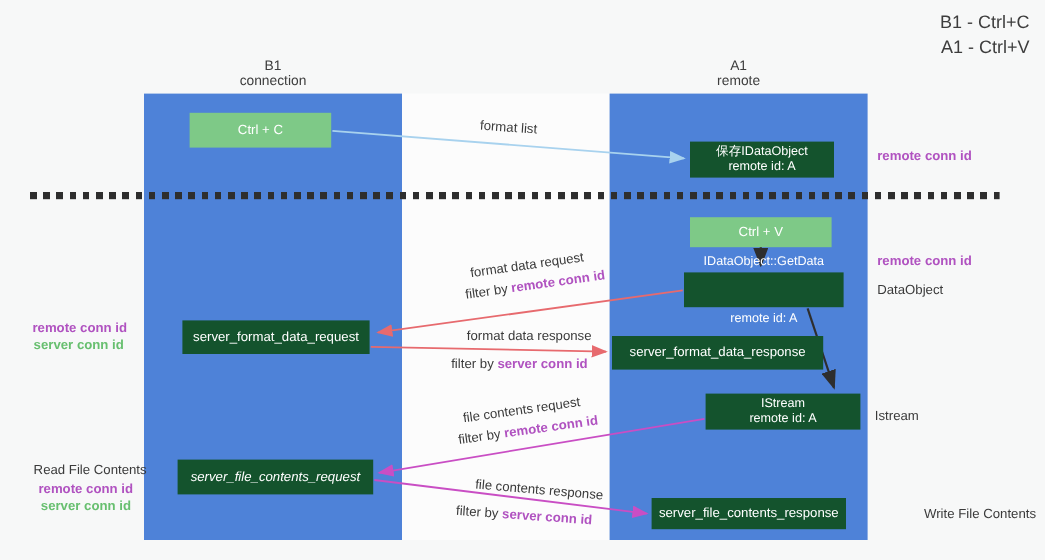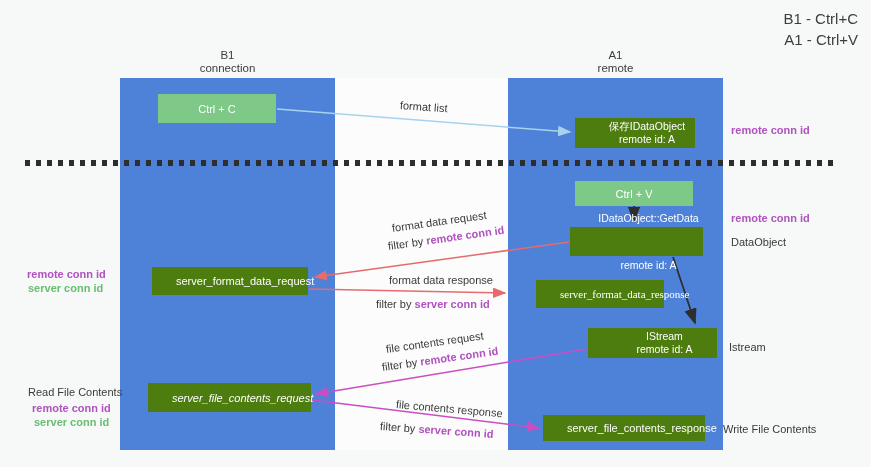--- a/index.html
+++ b/index.html
@@ -16,31 +16,31 @@
 
   .lane-header { position:absolute; top:49px; width:215px; text-align:center;
                  font-size:11.5px; line-height:13px; color:#3d3d3d; }
 
   .dashline { position:absolute; left:25px; top:160px; width:808px; height:5.5px;
               background:repeating-linear-gradient(90deg,#2e2e2e 0 5.5px,transparent 5.5px 11px); z-index:5; }
 
   .box { position:absolute; color:#ffffff; text-align:center; z-index:4;
          display:flex; flex-direction:column; justify-content:center; }
   .box.green { background:#7ec987; }
-  .box.orange { background:#4d7c0f;padding-left:24px; }
+  .box.orange { background:#14532d; }
   .box .l1, .box .l2 { display:block; }
   .one-line { font-size:11px; }
   .two-line { font-size:10.5px; line-height:13px; }
 
   .b-ctrlc { left:158px; top:94px;  width:118px; height:29px; }
   .b-save  { left:575px; top:118px; width:120px; height:30px; }
   .b-ctrlv { left:575px; top:181px; width:118px; height:25px; }
   .b-getdata { left:570px; top:227px; width:133px; height:29px;gap:34px; }
   .b-fmtreq  { left:152px; top:267px; width:156px; height:28px; }
-  .b-fmtresp { left:536px; top:280px; width:128px; height:28px;font-family:Liberation Serif, serif; }
+  .b-fmtresp { left:510px; top:280px; width:176px; height:28px; }
   .b-istream { left:588px; top:328px; width:129px; height:30px; }
   .b-filereq  { left:148px; top:383px; width:163px; height:29px;font-style:italic; }
   .b-fileresp { left:543px; top:415px; width:162px; height:26px; }
 
   .lbl { position:absolute; font-size:11px; color:#3a3a3a; white-space:nowrap; z-index:6; }
   .rot-up { transform:rotate(-8deg); transform-origin:left center; }
   .rot-dn { transform:rotate(5deg); transform-origin:left center; }
   .rot-dn-s { transform:rotate(4deg); transform-origin:left center; }
   .purple { color:#b052c0; font-weight:bold; }
   .greenlbl { color:#67bf6f; font-weight:bold; }
@@ -139,21 +139,21 @@
   <span class="lbl rot-up" style="left:386px; top:343px;">file contents request</span>
   <span class="lbl rot-up" style="left:382px; top:361px;"><span class="plain">filter by </span><span class="purple">remote conn id</span></span>
 
   <span class="lbl rot-dn" style="left:396px; top:398px;">file contents response</span>
   <span class="lbl rot-dn-s" style="left:380px; top:420px;"><span class="plain">filter by </span><span class="purple">server conn id</span></span>
 
   <span class="lbl purple" style="left:731px; top:124px;">remote conn id</span>
   <span class="lbl purple" style="left:731px; top:212px;">remote conn id</span>
   <span class="lbl" style="left:731px; top:236px;">DataObject</span>
   <span class="lbl" style="left:729px; top:341px;">Istream</span>
-  <span class="lbl" style="left:723px; top:423px;">Write File Contents</span>
+  <span class="lbl" style="left:770px; top:423px;">Write File Contents</span>
 
   <span class="lbl purple" style="left:27px; top:268px;">remote conn id</span>
   <span class="lbl greenlbl" style="left:28px; top:282px;">server conn id</span>
   <span class="lbl" style="left:28px; top:386px;">Read File Contents</span>
   <span class="lbl purple" style="left:32px; top:402px;">remote conn id</span>
   <span class="lbl greenlbl" style="left:34px; top:416px;">server conn id</span>
 
 </div>
 
 </body></html>

